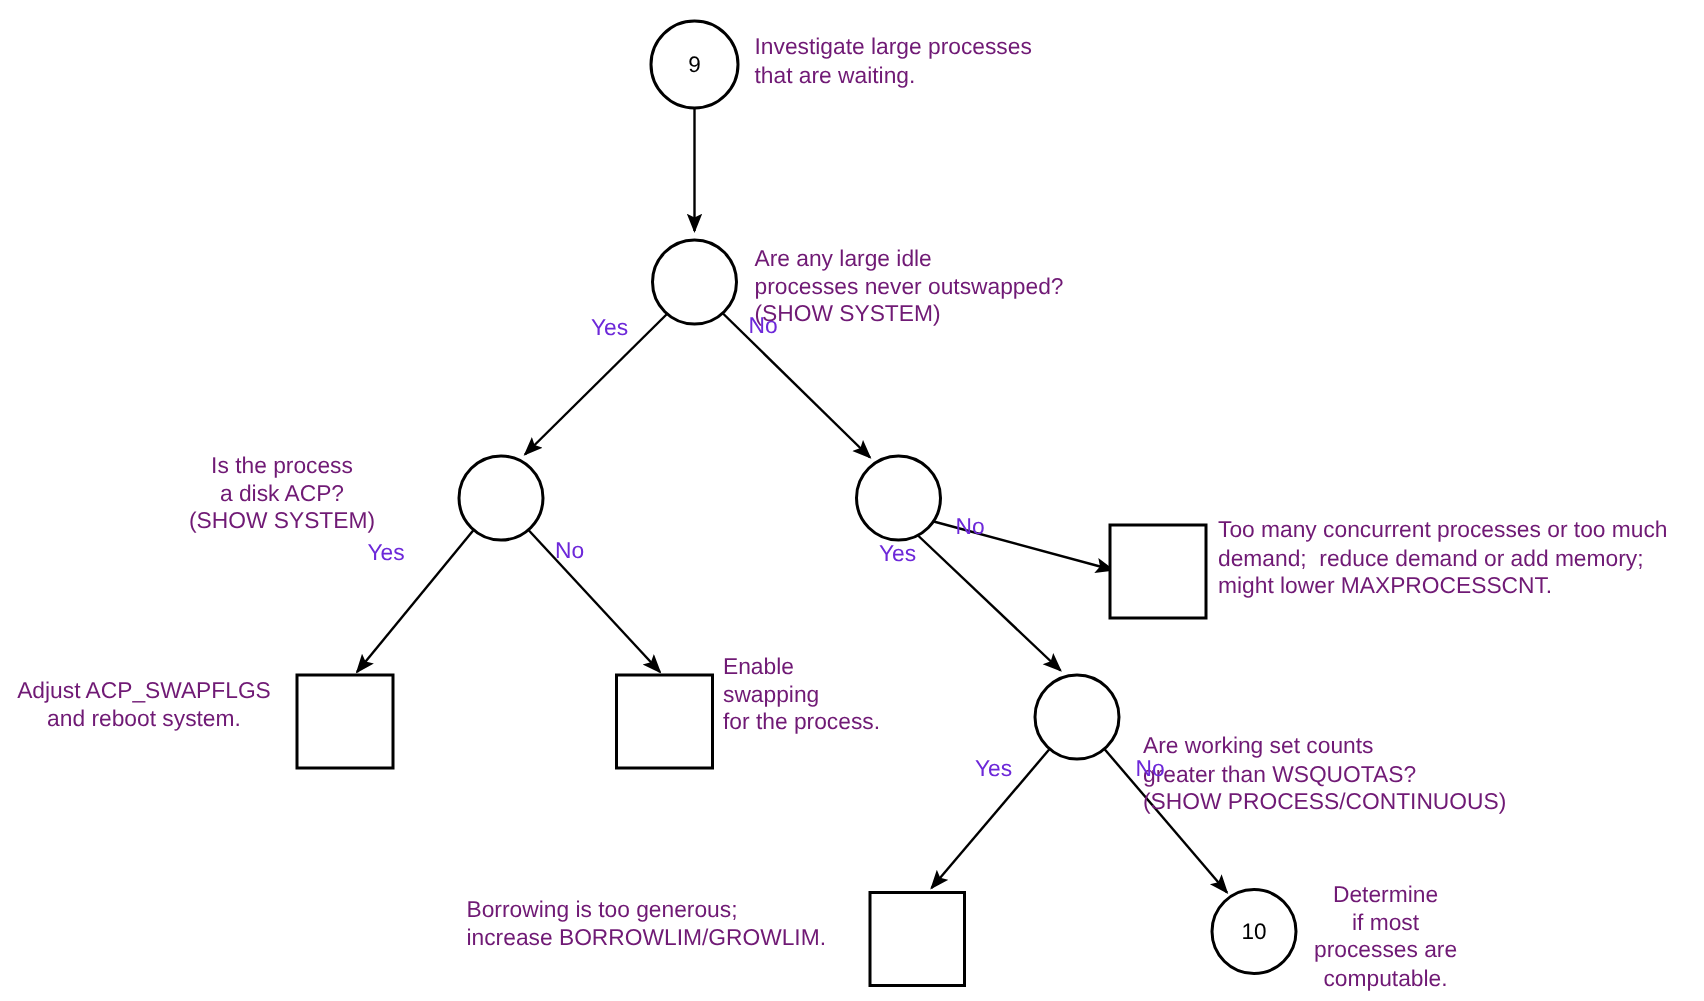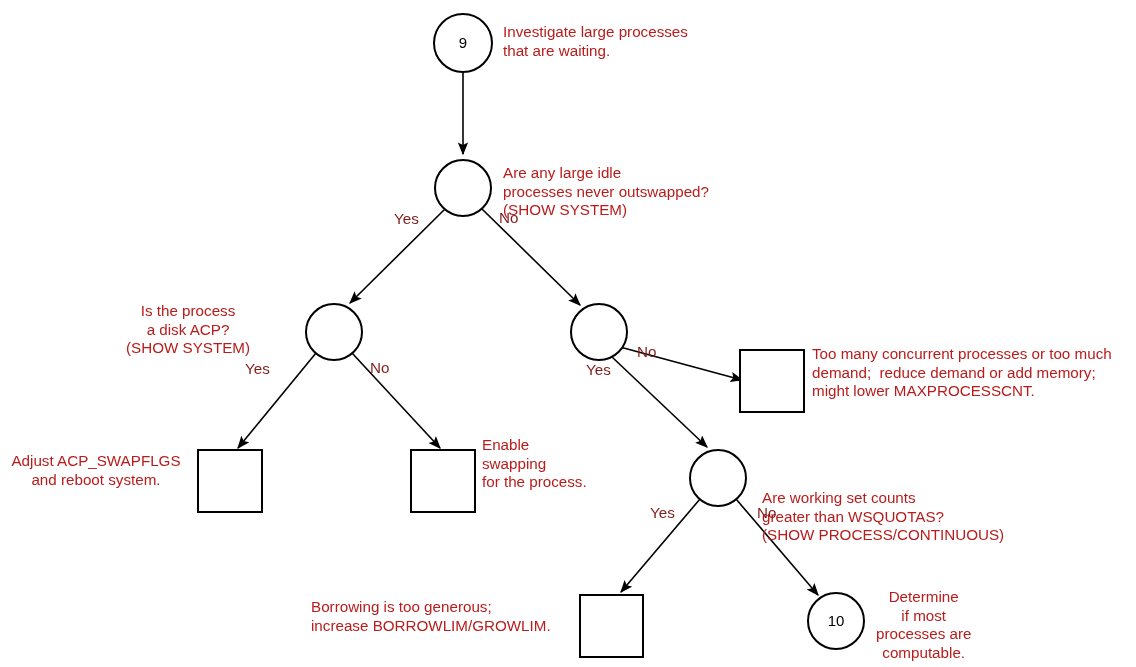--- a/index.html
+++ b/index.html
@@ -41,32 +41,32 @@
     font-size: 15px;
     fill: #000000;
     text-anchor: middle;
     dominant-baseline: middle;
   }
   .txt {
     position: absolute;
     font-family: "Liberation Sans", sans-serif;
     font-size: 15.2px;
     line-height: 18.5px;
-    color: #b91c1c;
+    color: #701a75;
     white-space: pre;
   }
   .txt.right-align {
     text-align: center;
   }
   .branch-label {
     position: absolute;
     font-family: "Liberation Sans", sans-serif;
     font-size: 15.2px;
     line-height: 18px;
-    color: #7f1d1d;
+    color: #6d28d9;
     white-space: pre;
   }
 </style>
 </head>
 <body>
 
 <div id="flowchart-root">
 
   <svg class="chart-canvas" viewBox="0 0 1136 667">
     <defs>

